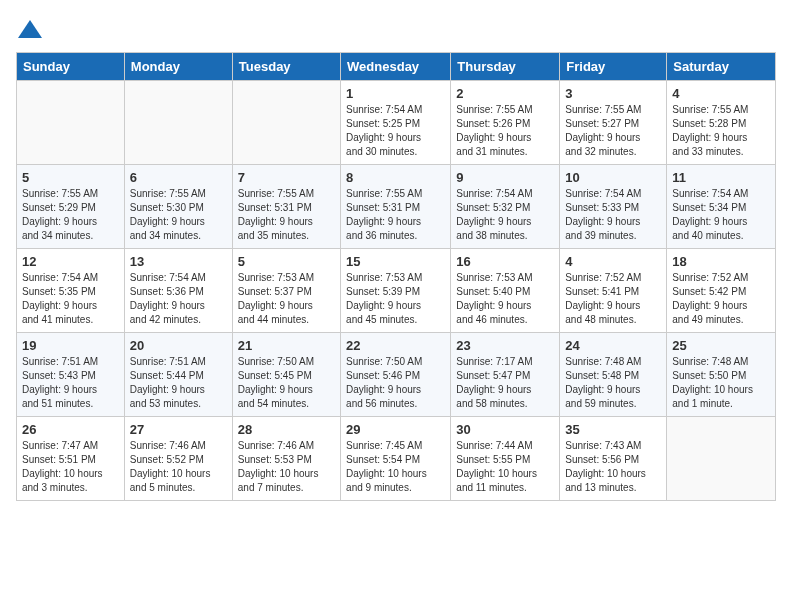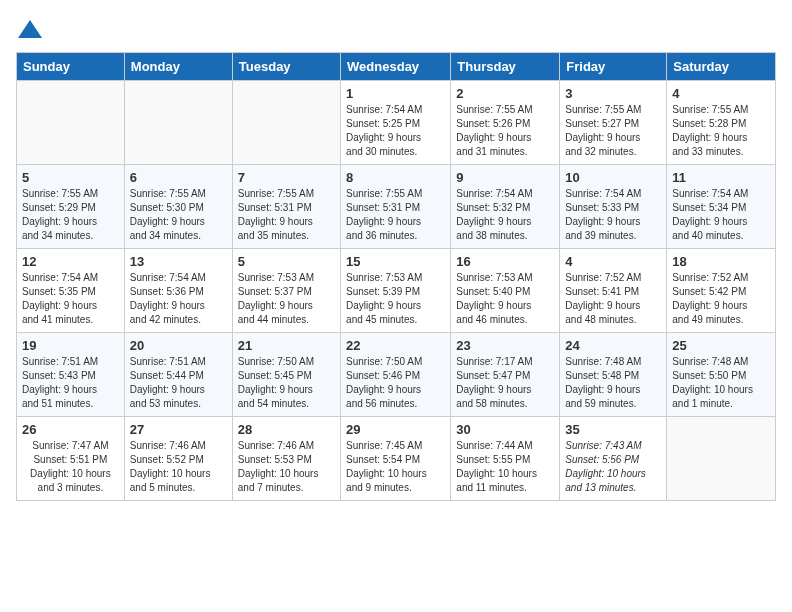--- a/index.html
+++ b/index.html
@@ -307,21 +307,21 @@
           <span class="day-number">25</span>
           <div class="day-info" style="white-space: pre-line;">Sunrise: 7:48 AM
 Sunset: 5:50 PM
 Daylight: 10 hours
 and 1 minute.</div>
         </td>
       </tr>
       <tr>
         <td>
           <span class="day-number">26</span>
-          <div class="day-info" style="white-space: pre-line; text-align: center;">Sunrise: 7:47 AM
+          <div class="day-info" style="white-space: pre-line;">Sunrise: 7:47 AM
 Sunset: 5:51 PM
 Daylight: 10 hours
 and 3 minutes.</div>
         </td>
         <td>
           <span class="day-number">27</span>
           <div class="day-info" style="white-space: pre-line;">Sunrise: 7:46 AM
 Sunset: 5:52 PM
 Daylight: 10 hours
 and 5 minutes.</div>
@@ -342,21 +342,21 @@
         </td>
         <td>
           <span class="day-number">30</span>
           <div class="day-info" style="white-space: pre-line;">Sunrise: 7:44 AM
 Sunset: 5:55 PM
 Daylight: 10 hours
 and 11 minutes.</div>
         </td>
         <td>
           <span class="day-number">35</span>
-          <div class="day-info" style="white-space: pre-line; font-style: italic;">Sunrise: 7:43 AM
+          <div class="day-info" style="white-space: pre-line;">Sunrise: 7:43 AM
 Sunset: 5:56 PM
 Daylight: 10 hours
 and 13 minutes.</div>
         </td>
         <td class="empty-cell"></td>
       </tr>
     </tbody>
 </table>
 
 </body></html>

